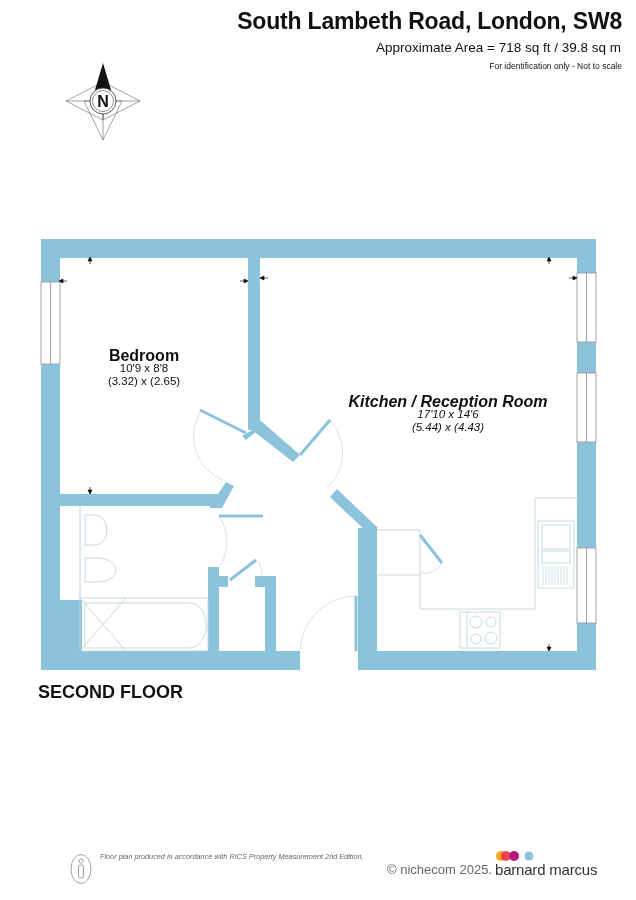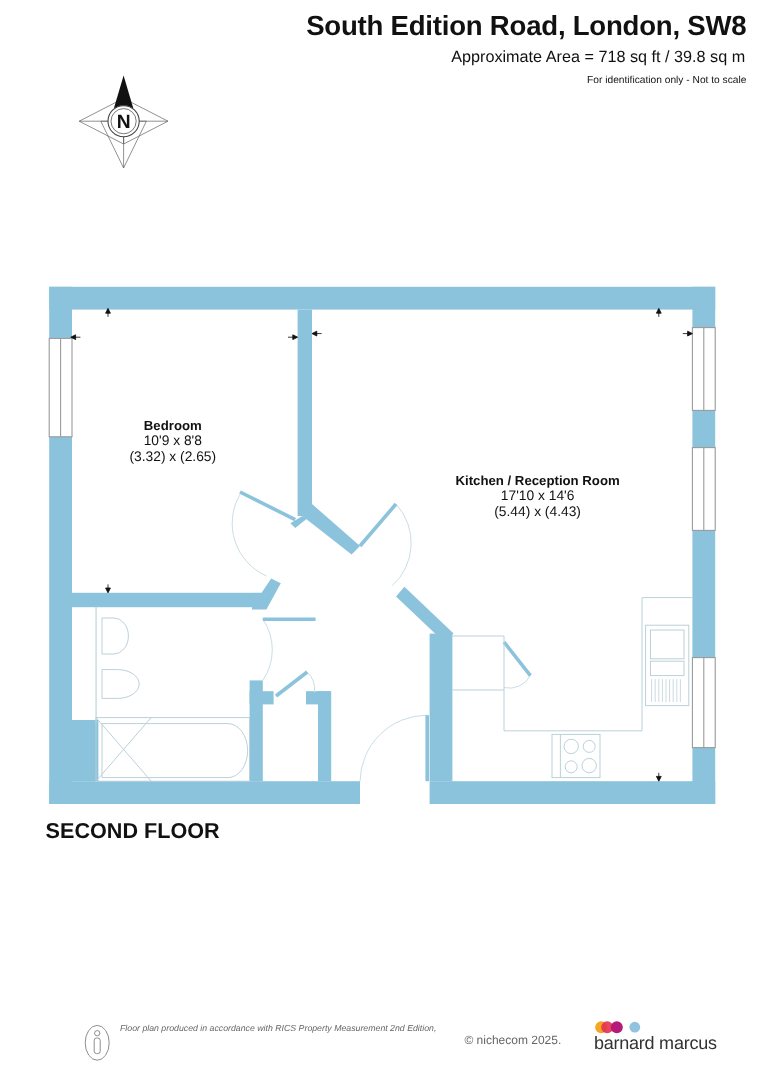--- a/index.html
+++ b/index.html
@@ -4,32 +4,32 @@
 <style>
   html, body { margin:0; padding:0; background:#ffffff; }
   body { width:636px; height:900px; position:relative; overflow:hidden; font-family:"Liberation Sans", sans-serif; color:#111; }
   .title { position:absolute; right:14px; top:8px; font-size:23px; font-weight:bold; letter-spacing:-0.2px; white-space:nowrap; }
   .area { position:absolute; right:15px; top:40px; font-size:13.5px; white-space:nowrap; }
   .disclaimer { position:absolute; right:14px; top:61px; font-size:8.5px; white-space:nowrap; }
   .compass { position:absolute; left:62px; top:60px; width:82px; height:82px; }
   .plan { position:absolute; left:0; top:0; width:636px; height:900px; }
   .floor-label { position:absolute; left:38px; top:682px; font-size:18px; font-weight:bold; }
   .room-label { position:absolute; text-align:center; font-size:11.5px; line-height:13px; transform:translateX(-50%); white-space:nowrap; }
-  .room-label .name { font-weight:bold; font-size:11px; }
+  .room-label .name { font-weight:bold; font-size:16px; }
   .footer-icon { position:absolute; left:70px; top:853px; width:22px; height:32px; }
   .footer-text { position:absolute; left:100px; top:852px; font-size:7.3px; line-height:10.5px; color:#666; white-space:nowrap;font-style:italic; }
-  .copyright { position:absolute; left:387px; top:862px; font-size:10px; color:#666; white-space:nowrap; }
+  .copyright { position:absolute; left:387px; top:862px; font-size:13px; color:#666; white-space:nowrap; }
   .logo { position:absolute; left:495px; top:850px; width:120px; height:36px; }
   .logo-dots { position:absolute; left:0; top:0; height:12px; width:60px; }
   .logo-text { position:absolute; left:0; top:11px; font-size:15px; color:#333; white-space:nowrap; letter-spacing:-0.2px; }
 </style>
 </head>
 <body>
 
-<div class="title">South Edition Road, London, SW8</div>
+<div class="title">South Lambeth Road, London, SW8</div>
 <div class="area">Approximate Area = 718 sq ft / 39.8 sq m</div>
 <div class="disclaimer">For identification only - Not to scale</div>
 
 <svg class="compass" viewBox="0 0 82 82">
   <g stroke="#666" stroke-width="0.6" fill="none">
     <polygon points="41,22 4,41 41,60"></polygon>
     <polygon points="41,22 78,41 41,60"></polygon>
     <polygon points="22,41 41,80 60,41"></polygon>
     <line x1="4" y1="41" x2="78" y2="41"></line>
     <line x1="41" y1="41" x2="41" y2="80"></line>
@@ -157,21 +157,21 @@
     <line x1="549" y1="644" x2="549" y2="650"></line>
       <polygon points="547,647 551,647 549,651"></polygon>
   </g>
 </svg>
 
 <div class="room-label" style="left:144px; top:349px;">
   <div class="name">Bedroom</div>
   <div>10'9 x 8'8</div>
   <div>(3.32) x (2.65)</div>
 </div>
-<div class="room-label" style="left:448px; top:395px;">
+<div class="room-label" style="left:448px; top:395px;font-style:italic;">
   <div class="name">Kitchen / Reception Room</div>
   <div>17'10 x 14'6</div>
   <div>(5.44) x (4.43)</div>
 </div>
 
 <div class="floor-label">SECOND FLOOR</div>
 
 <svg class="footer-icon" viewBox="0 0 22 32">
   <ellipse cx="11" cy="16" rx="10" ry="14.5" fill="none" stroke="#888" stroke-width="0.8"></ellipse>
   <circle cx="11" cy="8" r="2.2" fill="none" stroke="#888" stroke-width="0.8"></circle>

